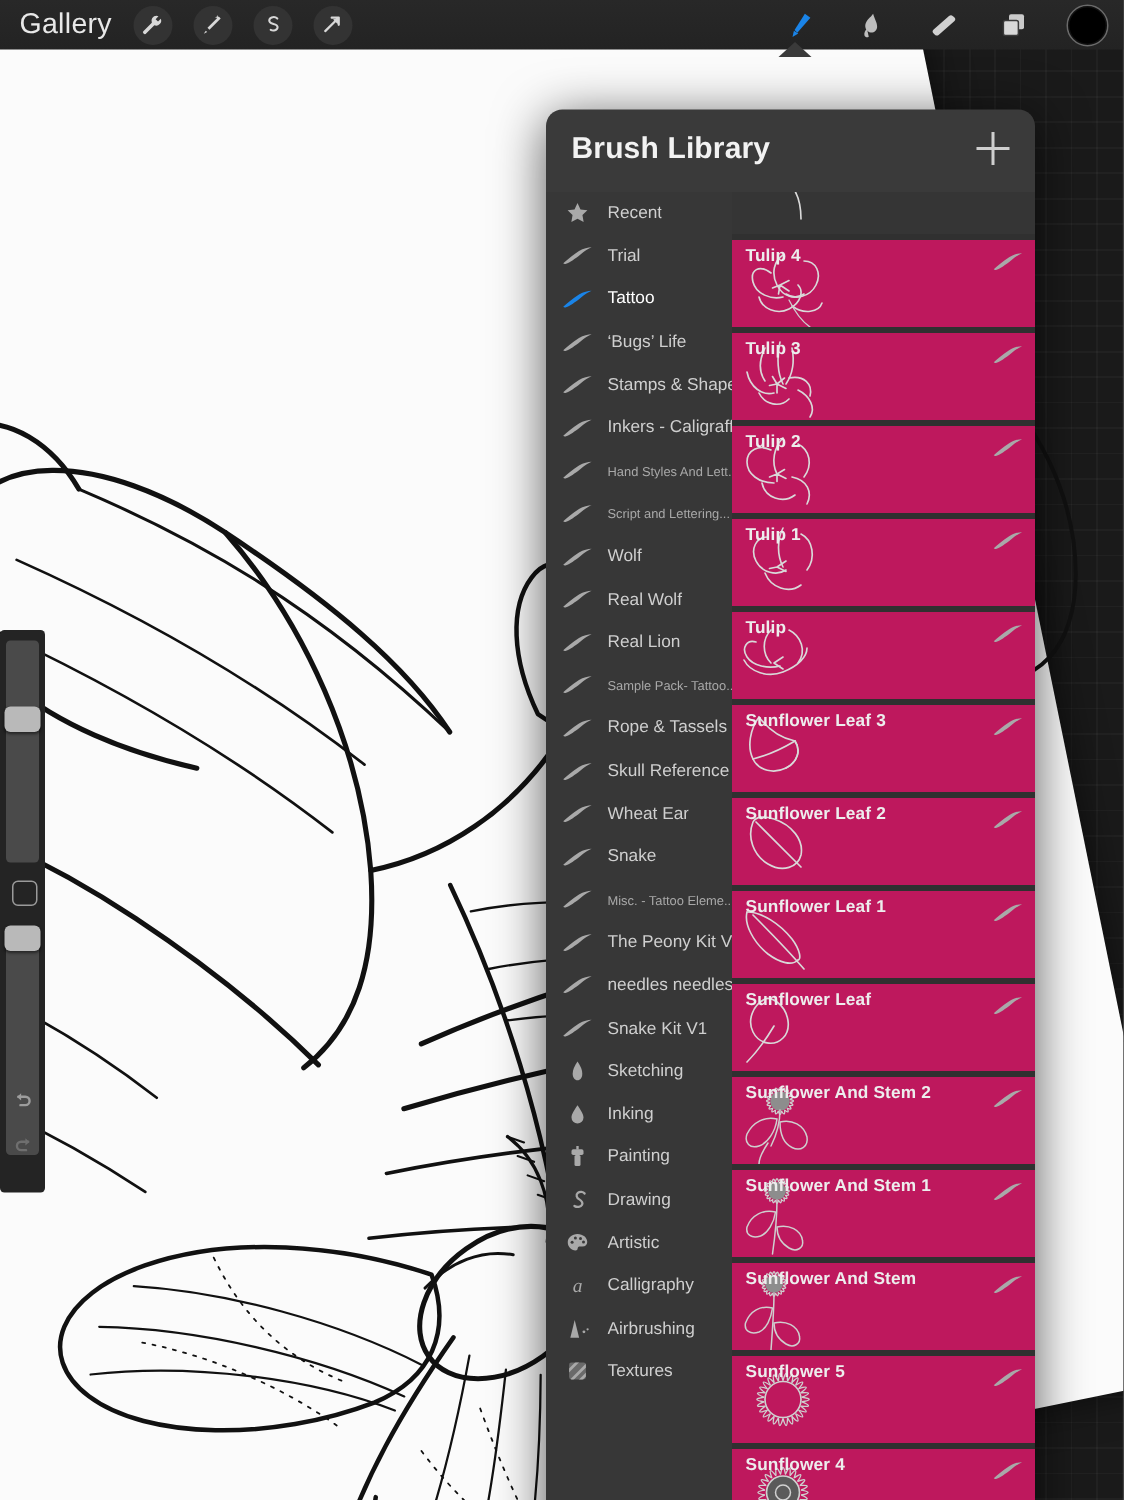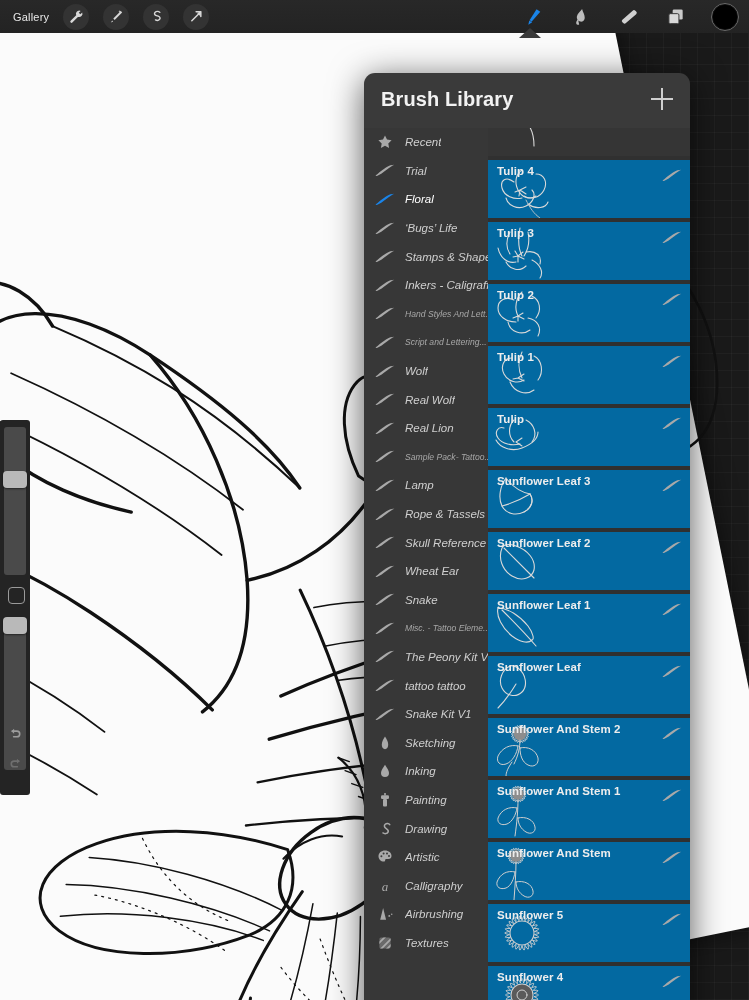--- a/index.html
+++ b/index.html
@@ -18,21 +18,21 @@
             background:#fbfbfb;transform:rotate(-11.5deg);transform-origin:50% 50%;
             box-shadow:0 0 26px rgba(0,0,0,.55);}
   #artwork{position:absolute;left:-120px;top:-30px;width:820px;height:1040px;
            transform:rotate(-11.5deg);transform-origin:50% 50%;}
 
   
   #topbar{position:absolute;left:0;top:0;width:749px;height:33px;
           background:linear-gradient(#282828,#232323);z-index:40;}
   #topbar .left{position:absolute;left:0;top:0;height:33px;display:flex;align-items:center;gap:14px;padding-left:13px;}
   #topbar .right{position:absolute;right:10px;top:0;height:33px;display:flex;align-items:center;gap:22px;}
-  .gallery{color:#e8e8e8;font-size:11px;letter-spacing:.2px;}
+  .gallery{color:#e8e8e8;font-size:19px;letter-spacing:.2px;}
   .ticon{width:26px;height:26px;border-radius:50%;background:#333;
          display:flex;align-items:center;justify-content:center;}
   .ticon svg{display:block;}
   .tool{width:26px;height:26px;display:flex;align-items:center;justify-content:center;}
   .swatch{width:26px;height:26px;border-radius:50%;background:#000;
           border:1.5px solid #6a6a6a;box-shadow:inset 0 0 0 1px #111;}
 
   
   #rail{position:absolute;left:0;top:420px;width:30px;height:375px;z-index:35;
         background:#242424;border-radius:3px;}
@@ -63,27 +63,27 @@
   #plus:before,#plus:after{content:"";position:absolute;background:#cfcfcf;}
   #plus:before{left:0;top:10px;width:22px;height:1.6px;}
   #plus:after{left:10px;top:0;width:1.6px;height:22px;}
 
   #pbody{position:absolute;left:0;top:55px;right:0;bottom:0;display:flex;}
 
   
   #sets{width:124px;background:#373737;position:relative;overflow:hidden;}
   .set{height:28.6px;display:flex;align-items:center;padding-left:10px;gap:9px;}
   .set .sico{width:22px;height:16px;flex:0 0 22px;display:flex;align-items:center;justify-content:center;}
-  .set .slab{color:#cfcfcf;font-size:11.5px;white-space:nowrap;overflow:hidden;font-style:italic;}
+  .set .slab{color:#cfcfcf;font-size:11.5px;white-space:nowrap;overflow:hidden;}
   .set.small .slab{font-size:8.6px;color:#a8a8a8;}
   .set.active .slab{color:#fff;}
 
   
   #brushes{flex:1;background:#303030;position:relative;overflow:hidden;}
-  .brow{position:relative;height:58px;margin:0 0 4px 0;background:#0369a1;}
+  .brow{position:relative;height:58px;margin:0 0 4px 0;background:#be185d;}
   .brow.part{background:#353535;}
   .bname{position:absolute;left:9px;top:5px;color:#ededed;font-size:11.5px;font-weight:bold;letter-spacing:.1px;z-index:3;}
   .bstroke{position:absolute;right:9px;top:8px;width:20px;height:10px;z-index:3;}
   .bprev{position:absolute;left:4px;top:0;width:78px;height:58px;overflow:hidden;}
   .bprev svg{position:absolute;left:0;top:0;}
 
   svg{overflow:visible;}
 </style>
 </head>
 <body>
@@ -265,21 +265,21 @@
             </svg>
           </span>
           <span class="slab">Trial</span>
         </div>
         <div class="set active">
           <span class="sico">
             <svg width="22" height="13" viewBox="0 0 22 13">
               <path d="M1.5 11.5C4 9.5 7.5 6.2 12 3.4c3-1.9 6-2.6 8.4-2.6-2.2.9-4.6 2.6-7.4 4.8-3.8 3-7.2 5.4-9.6 6.2-.8.3-1.4.2-1.9-.3z" fill="#1a84e8"></path>
             </svg>
           </span>
-          <span class="slab">Floral</span>
+          <span class="slab">Tattoo</span>
         </div>
         <div class="set">
           <span class="sico">
             <svg width="22" height="13" viewBox="0 0 22 13">
               <path d="M1.5 11.5C4 9.5 7.5 6.2 12 3.4c3-1.9 6-2.6 8.4-2.6-2.2.9-4.6 2.6-7.4 4.8-3.8 3-7.2 5.4-9.6 6.2-.8.3-1.4.2-1.9-.3z" fill="#a9a9a9"></path>
             </svg>
           </span>
           <span class="slab">‘Bugs’ Life</span>
         </div>
         <div class="set">
@@ -345,28 +345,20 @@
             </svg>
           </span>
           <span class="slab">Sample Pack- Tattoo...</span>
         </div>
         <div class="set">
           <span class="sico">
             <svg width="22" height="13" viewBox="0 0 22 13">
               <path d="M1.5 11.5C4 9.5 7.5 6.2 12 3.4c3-1.9 6-2.6 8.4-2.6-2.2.9-4.6 2.6-7.4 4.8-3.8 3-7.2 5.4-9.6 6.2-.8.3-1.4.2-1.9-.3z" fill="#a9a9a9"></path>
             </svg>
           </span>
-          <span class="slab">Lamp</span>
-        </div>
-        <div class="set">
-          <span class="sico">
-            <svg width="22" height="13" viewBox="0 0 22 13">
-              <path d="M1.5 11.5C4 9.5 7.5 6.2 12 3.4c3-1.9 6-2.6 8.4-2.6-2.2.9-4.6 2.6-7.4 4.8-3.8 3-7.2 5.4-9.6 6.2-.8.3-1.4.2-1.9-.3z" fill="#a9a9a9"></path>
-            </svg>
-          </span>
           <span class="slab">Rope &amp; Tassels</span>
         </div>
         <div class="set">
           <span class="sico">
             <svg width="22" height="13" viewBox="0 0 22 13">
               <path d="M1.5 11.5C4 9.5 7.5 6.2 12 3.4c3-1.9 6-2.6 8.4-2.6-2.2.9-4.6 2.6-7.4 4.8-3.8 3-7.2 5.4-9.6 6.2-.8.3-1.4.2-1.9-.3z" fill="#a9a9a9"></path>
             </svg>
           </span>
           <span class="slab">Skull Reference</span>
         </div>
@@ -401,21 +393,21 @@
             </svg>
           </span>
           <span class="slab">The Peony Kit V1</span>
         </div>
         <div class="set">
           <span class="sico">
             <svg width="22" height="13" viewBox="0 0 22 13">
               <path d="M1.5 11.5C4 9.5 7.5 6.2 12 3.4c3-1.9 6-2.6 8.4-2.6-2.2.9-4.6 2.6-7.4 4.8-3.8 3-7.2 5.4-9.6 6.2-.8.3-1.4.2-1.9-.3z" fill="#a9a9a9"></path>
             </svg>
           </span>
-          <span class="slab">tattoo tattoo</span>
+          <span class="slab">needles needles</span>
         </div>
         <div class="set">
           <span class="sico">
             <svg width="22" height="13" viewBox="0 0 22 13">
               <path d="M1.5 11.5C4 9.5 7.5 6.2 12 3.4c3-1.9 6-2.6 8.4-2.6-2.2.9-4.6 2.6-7.4 4.8-3.8 3-7.2 5.4-9.6 6.2-.8.3-1.4.2-1.9-.3z" fill="#a9a9a9"></path>
             </svg>
           </span>
           <span class="slab">Snake Kit V1</span>
         </div>
         <div class="set">

